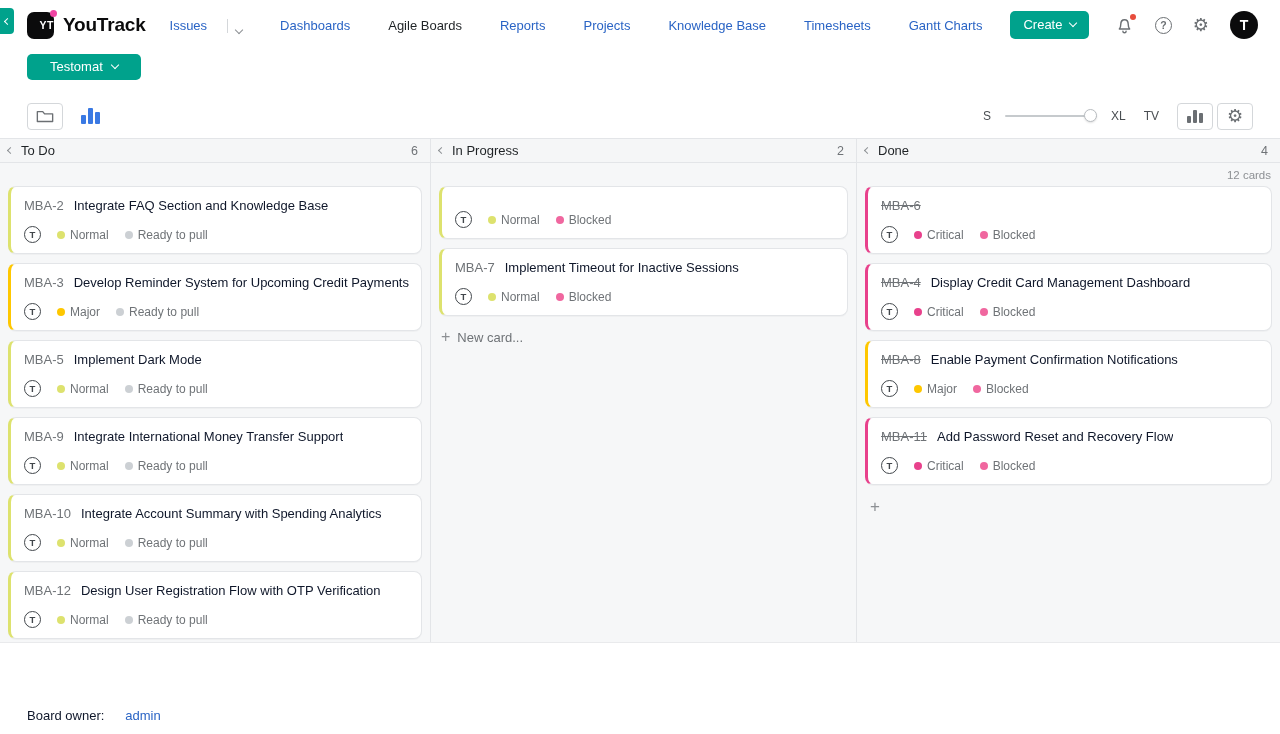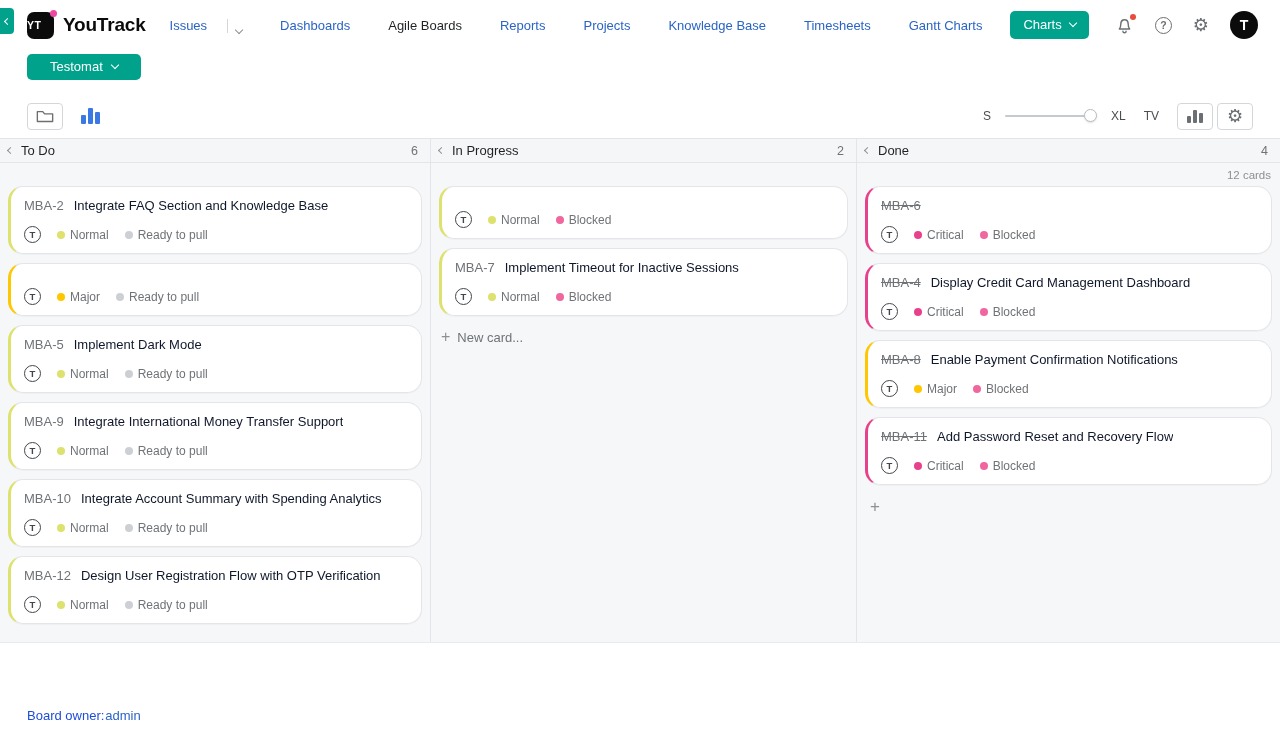--- a/index.html
+++ b/index.html
@@ -20,21 +20,21 @@
     transform:rotate(45deg); }
 
   
   .topbar { height:50px; display:flex; align-items:center; padding:0 22px 0 27px; position:relative; background:#fff; }
   .sidebar-toggle { position:absolute; left:0; top:8px; width:14px; height:26px;
     background:var(--teal,#00a28c); border-radius:0 4px 4px 0; display:flex; align-items:center; justify-content:center;
     color:#fff; cursor:pointer; }
   .logo { display:flex; align-items:center; cursor:pointer; }
   .yt-badge { position:relative; width:27px; height:27px; background:#0b0b0c; border-radius:7px;
     color:#fff; font-size:10.5px; font-weight:bold; letter-spacing:.5px;
-    display:flex; align-items:center; justify-content:flex-start; }
+    display:flex; align-items:center; justify-content:flex-end; }
   .yt-dot { position:absolute; top:-2px; right:-3px; width:7px; height:7px; border-radius:50%; background:#ef45a3; }
   .logo-text { margin-left:9px; font-size:19px; font-weight:bold; color:#0b0b0c; letter-spacing:-0.2px; }
   .main-nav { display:flex; align-items:flex-end; margin-left:24px; gap:38px; }
   .nav-item { color:var(--blue,#2a64c5); cursor:pointer; white-space:nowrap; }
   .nav-item.active { color:#1f2326; }
   .nav-sep { width:1px; height:14px; background:#d4d7da; margin:0 -16px 0 -18px; }
   .nav-chev { color:#8d9094; margin-left:-14px; cursor:pointer; }
   .create-btn { margin-left:28px; display:flex; align-items:center; gap:8px;
     background:var(--teal,#00a28c); color:#fff; border:none; border-radius:5px;
     font-size:13px; font-family:inherit; padding:6px 13px 7px; cursor:pointer; }
@@ -82,40 +82,40 @@
   .collapse-ic { color:#8d9094; margin-right:8px; cursor:pointer; }
   .col-count { margin-left:auto; color:#6f7377; font-size:12.5px; }
 
   .board-body { position:relative; }
   .cards-total { position:absolute; top:6px; right:9px; font-size:11.5px; color:#8d9094; }
   .board-columns { display:grid; grid-template-columns:430px 426px auto; background:#f6f7f8;
     height:480px; border-bottom:1px solid #e9eaec; }
   .column { padding:23px 8px 0; overflow:hidden; }
   .column + .column { border-left:1px solid #e3e5e8; }
 
-  .card { background:#fff; border:1px solid #e3e5e8; border-left-width:3px; border-radius:15px;
+  .card { background:#fff; border:1px solid #e3e5e8; border-left-width:3px; border-radius:8px;
     margin-bottom:9px; padding:11px 12px 10px 13px; cursor:pointer; box-shadow:0 1px 1px rgba(0,0,0,.03); }
   .card-top { display:flex; gap:10px; white-space:nowrap; overflow:hidden; }
   .card-id { color:#6f7377; flex:0 0 auto; }
   .card.resolved .card-id { text-decoration:line-through; }
   .card-title { color:#0f172a; overflow:hidden; text-overflow:ellipsis; }
   .card-bottom { margin-top:13px; display:flex; align-items:center; gap:16px; }
   .card-avatar { width:17px; height:17px; border:1.4px solid #42474c; border-radius:50%;
     color:#42474c; font-size:9.5px; font-weight:bold; display:flex; align-items:center; justify-content:center; flex:0 0 auto; }
   .field { display:flex; align-items:center; gap:5px; font-size:12px; color:#6f7377; cursor:pointer; }
   .dot { width:8px; height:8px; border-radius:50%; flex:0 0 auto; }
 
   .add-plus { color:#8d9094; font-size:17px; line-height:1; padding:4px 0 0 5px; cursor:pointer; width:fit-content; }
   .new-card { display:flex; align-items:center; gap:7px; color:#6f7377; font-size:13px; padding:4px 2px; cursor:pointer; width:fit-content; }
   .new-card .plus { color:#8d9094; font-size:16px; line-height:1; }
 
   
   .footer { height:93px; display:flex; align-items:flex-end; padding:0 27px 13px; background:#fff; }
   .footer a { color:var(--blue,#2a64c5); cursor:pointer; }
-  .footer-label { color:#1d4ed8; margin-right:1px; }
+  .footer-label { color:#0f172a; margin-right:21px; }
 </style>
 </head>
 <body>
 
 <header class="topbar">
   <span class="sidebar-toggle">
       <i class="chev-left"></i>
     </span>
   <div class="logo">
     <span class="yt-badge">
@@ -130,21 +130,21 @@
       <span class="chev nav-chev"></span>
       <a class="nav-item">Dashboards</a>
       <a class="nav-item active">Agile Boards</a>
       <a class="nav-item">Reports</a>
       <a class="nav-item">Projects</a>
       <a class="nav-item">Knowledge Base</a>
       <a class="nav-item">Timesheets</a>
       <a class="nav-item">Gantt Charts</a>
     </nav>
   <button class="create-btn">
-    <span>Charts</span>
+    <span>Create</span>
     <i class="chev"></i>
   </button>
   <div class="top-icons">
     <span class="icon-btn">
       <svg width="19" height="19" viewBox="0 0 24 24" fill="none" stroke="#6b6f73" stroke-width="1.8" stroke-linejoin="round" stroke-linecap="round">
         <path d="M18.5 16.5H5.5c1.4-1.6 1.8-3.3 1.8-6C7.3 7 9.3 4.8 12 4.8s4.7 2.2 4.7 5.7c0 2.7.4 4.4 1.8 6z"></path>
         <path d="M10 19.2a2 2 0 0 0 4 0"></path>
       </svg>
       <i class="notif-dot"></i>
     </span>
@@ -227,20 +227,24 @@
               <span class="dot" style="background: rgb(221, 226, 110);"></span>
               <span>Normal</span>
             </span>
             <span class="field">
               <span class="dot" style="background: rgb(204, 208, 212);"></span>
               <span>Ready to pull</span>
             </span>
           </div>
         </div>
         <div class="card" style="border-left-color: rgb(254, 199, 0);">
+          <div class="card-top">
+            <span class="card-id">MBA-3</span>
+            <span class="card-title">Develop Reminder System for Upcoming Credit Payments</span>
+          </div>
           <div class="card-bottom">
             <span class="card-avatar">T</span>
             <span class="field">
               <span class="dot" style="background: rgb(254, 199, 0);"></span>
               <span>Major</span>
             </span>
             <span class="field">
               <span class="dot" style="background: rgb(204, 208, 212);"></span>
               <span>Ready to pull</span>
             </span>

